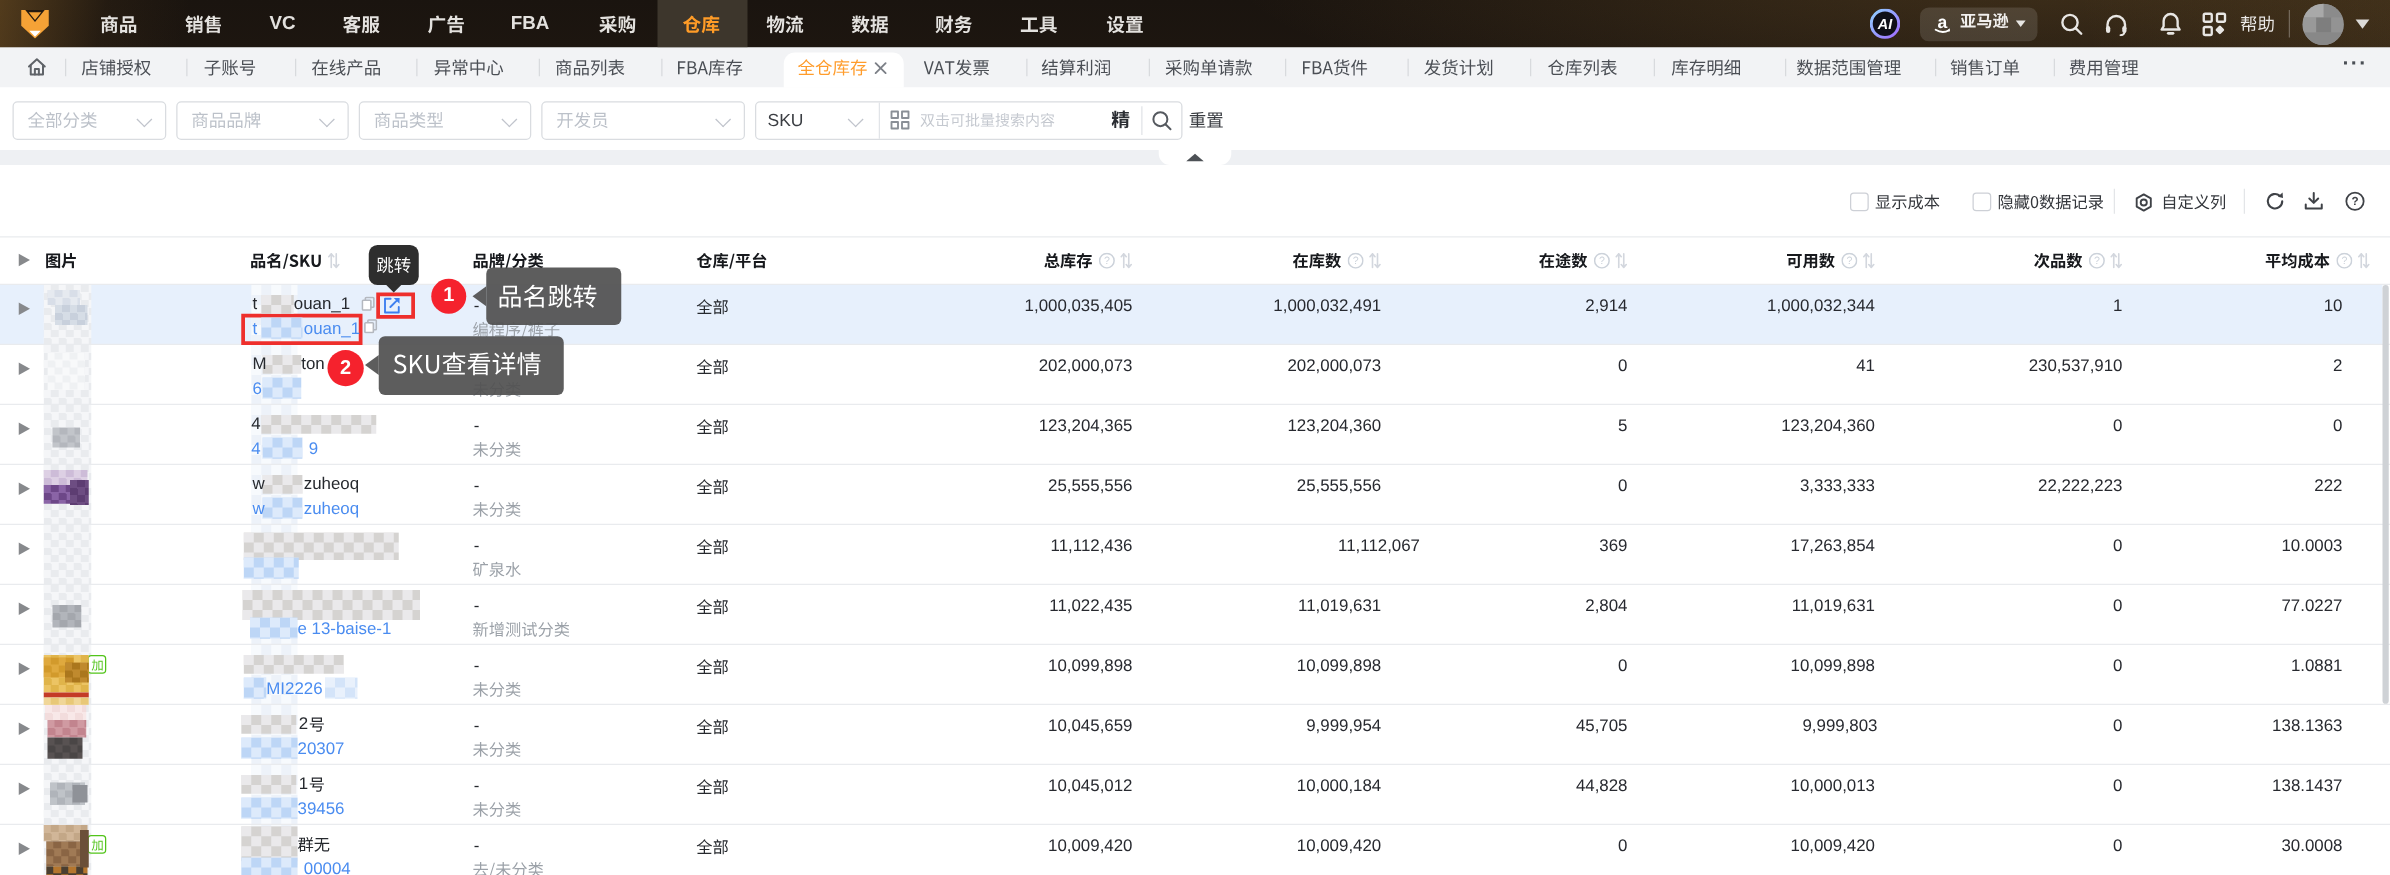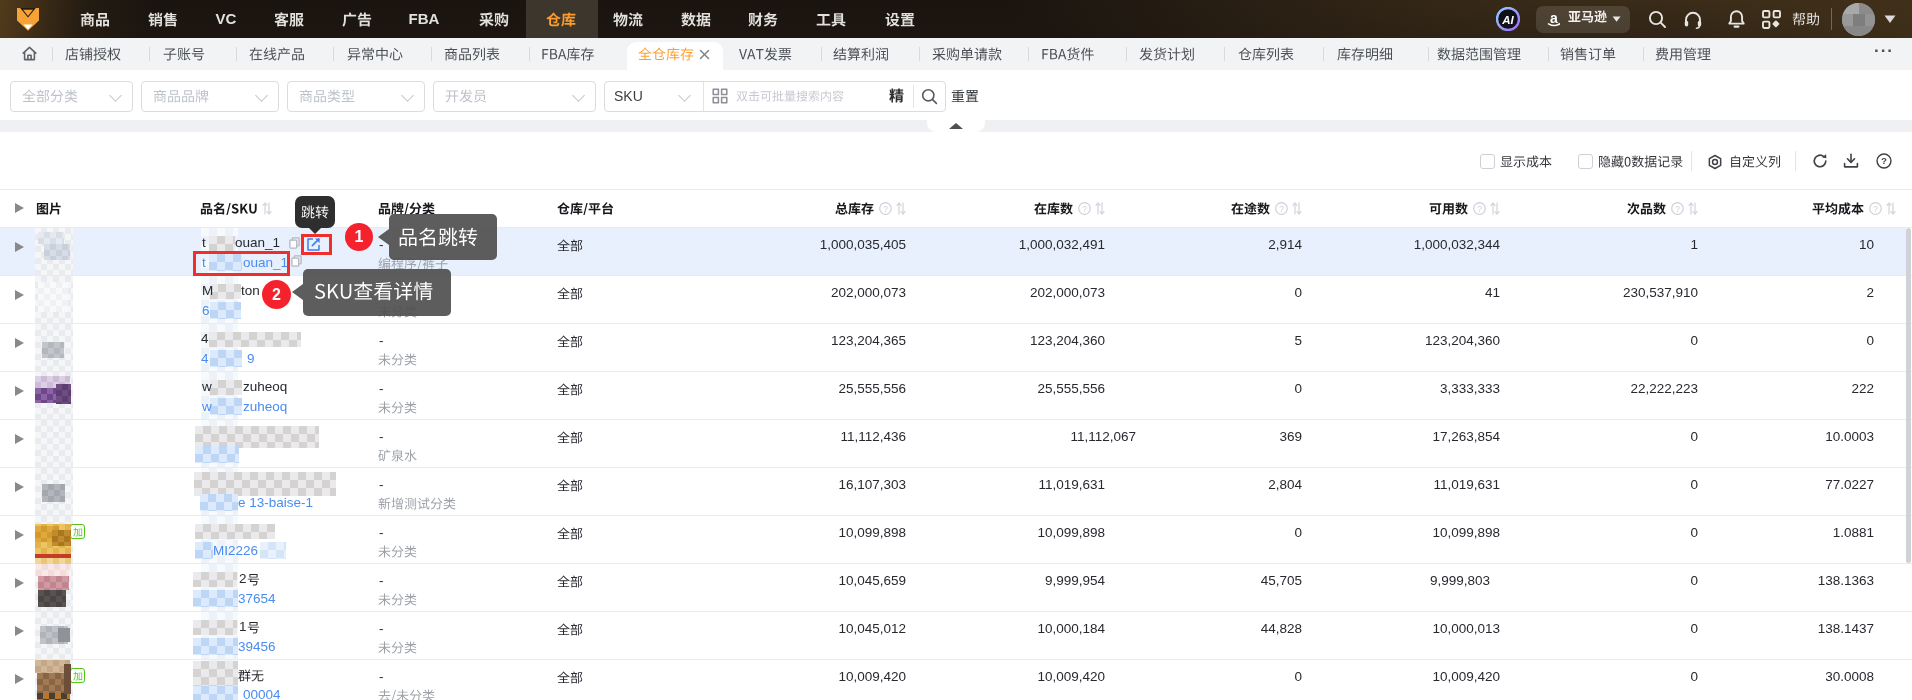--- a/index.html
+++ b/index.html
@@ -685,21 +685,21 @@
         <use href="#r145" x="1000"></use>
         <use href="#r146" x="2000"></use>
         <use href="#r147" x="3000"></use>
         <use href="#r83" x="4000"></use>
         <use href="#r84" x="5000"></use>
       </svg></div>
     <div class="abs" style="left:557px;top:11px;line-height:0"><svg class="cj" style="color:#26292e;" width="26.0" height="13" viewBox="0 -880 2000 1000">
         <use href="#r81" x="0"></use>
         <use href="#r82" x="1000"></use>
       </svg></div>
-    <div class="num" style="right:1000px">16,107,303</div>
+    <div class="num" style="right:1000px">11,022,435</div>
     <div class="num" style="right:801px">11,019,631</div>
     <div class="num" style="right:604px">2,804</div>
     <div class="num" style="right:406px">11,019,631</div>
     <div class="num" style="right:208px">0</div>
     <div class="num" style="right:32px">77.0227</div>
     <div class="hline" style="top:47px;left:0"></div>
   </div>
 <div class="row" style="top:516px;">
     <div class="exp" style="top:14px"></div>
     <div class="thumb" style="top:0"></div>
@@ -731,38 +731,38 @@
     <div class="num" style="right:32px">1.0881</div>
     <div class="hline" style="top:47px;left:0"></div>
   </div>
 <div class="row" style="top:564px;">
     <div class="exp" style="top:14px"></div>
     <div class="thumb" style="top:0"></div>
     <div class="rline" style="left:239px;top:5px;z-index:2">2</div>
     <div class="abs" style="left:247px;top:9px;line-height:0;z-index:2"><svg class="cj" style="color:#26292e;" width="13.0" height="13" viewBox="0 -880 1000 1000">
         <use href="#r33" x="0"></use>
       </svg></div>
-    <div class="rline lnk" style="left:238px;top:25px;z-index:2">37654</div>
+    <div class="rline lnk" style="left:238px;top:25px;z-index:2">20307</div>
     <div class="abs" style="left:201px;top:0;width:37px;height:48px;z-index:0;background:repeating-conic-gradient(#edf2f9 0% 25%, #f7fafd 0% 50%) 0 0/16px 16px"></div>
     <div class="abs mzL" style="left:193px;top:8px;width:44px;height:15px;z-index:1"></div>
     <div class="abs mzB" style="left:193px;top:26px;width:45px;height:17px;z-index:1"></div>
     <div class="rline" style="left:379px;top:7px">-</div>
     <div class="abs" style="left:378px;top:29px;line-height:0"><svg class="cj" style="color:#9ba1a8;" width="39.0" height="13" viewBox="0 -880 3000 1000">
         <use href="#r140" x="0"></use>
         <use href="#r83" x="1000"></use>
         <use href="#r84" x="2000"></use>
       </svg></div>
     <div class="abs" style="left:557px;top:11px;line-height:0"><svg class="cj" style="color:#26292e;" width="26.0" height="13" viewBox="0 -880 2000 1000">
         <use href="#r81" x="0"></use>
         <use href="#r82" x="1000"></use>
       </svg></div>
     <div class="num" style="right:1000px">10,045,659</div>
     <div class="num" style="right:801px">9,999,954</div>
     <div class="num" style="right:604px">45,705</div>
-    <div class="num" style="right:416px">9,999,803</div>
+    <div class="num" style="right:404px">9,999,803</div>
     <div class="num" style="right:208px">0</div>
     <div class="num" style="right:32px">138.1363</div>
     <div class="hline" style="top:47px;left:0"></div>
   </div>
 <div class="row" style="top:612px;">
     <div class="exp" style="top:14px"></div>
     <div class="thumb" style="top:0"></div>
     <div class="rline" style="left:239px;top:5px;z-index:2">1</div>
     <div class="abs" style="left:247px;top:9px;line-height:0;z-index:2"><svg class="cj" style="color:#26292e;" width="13.0" height="13" viewBox="0 -880 1000 1000">
         <use href="#r33" x="0"></use>

